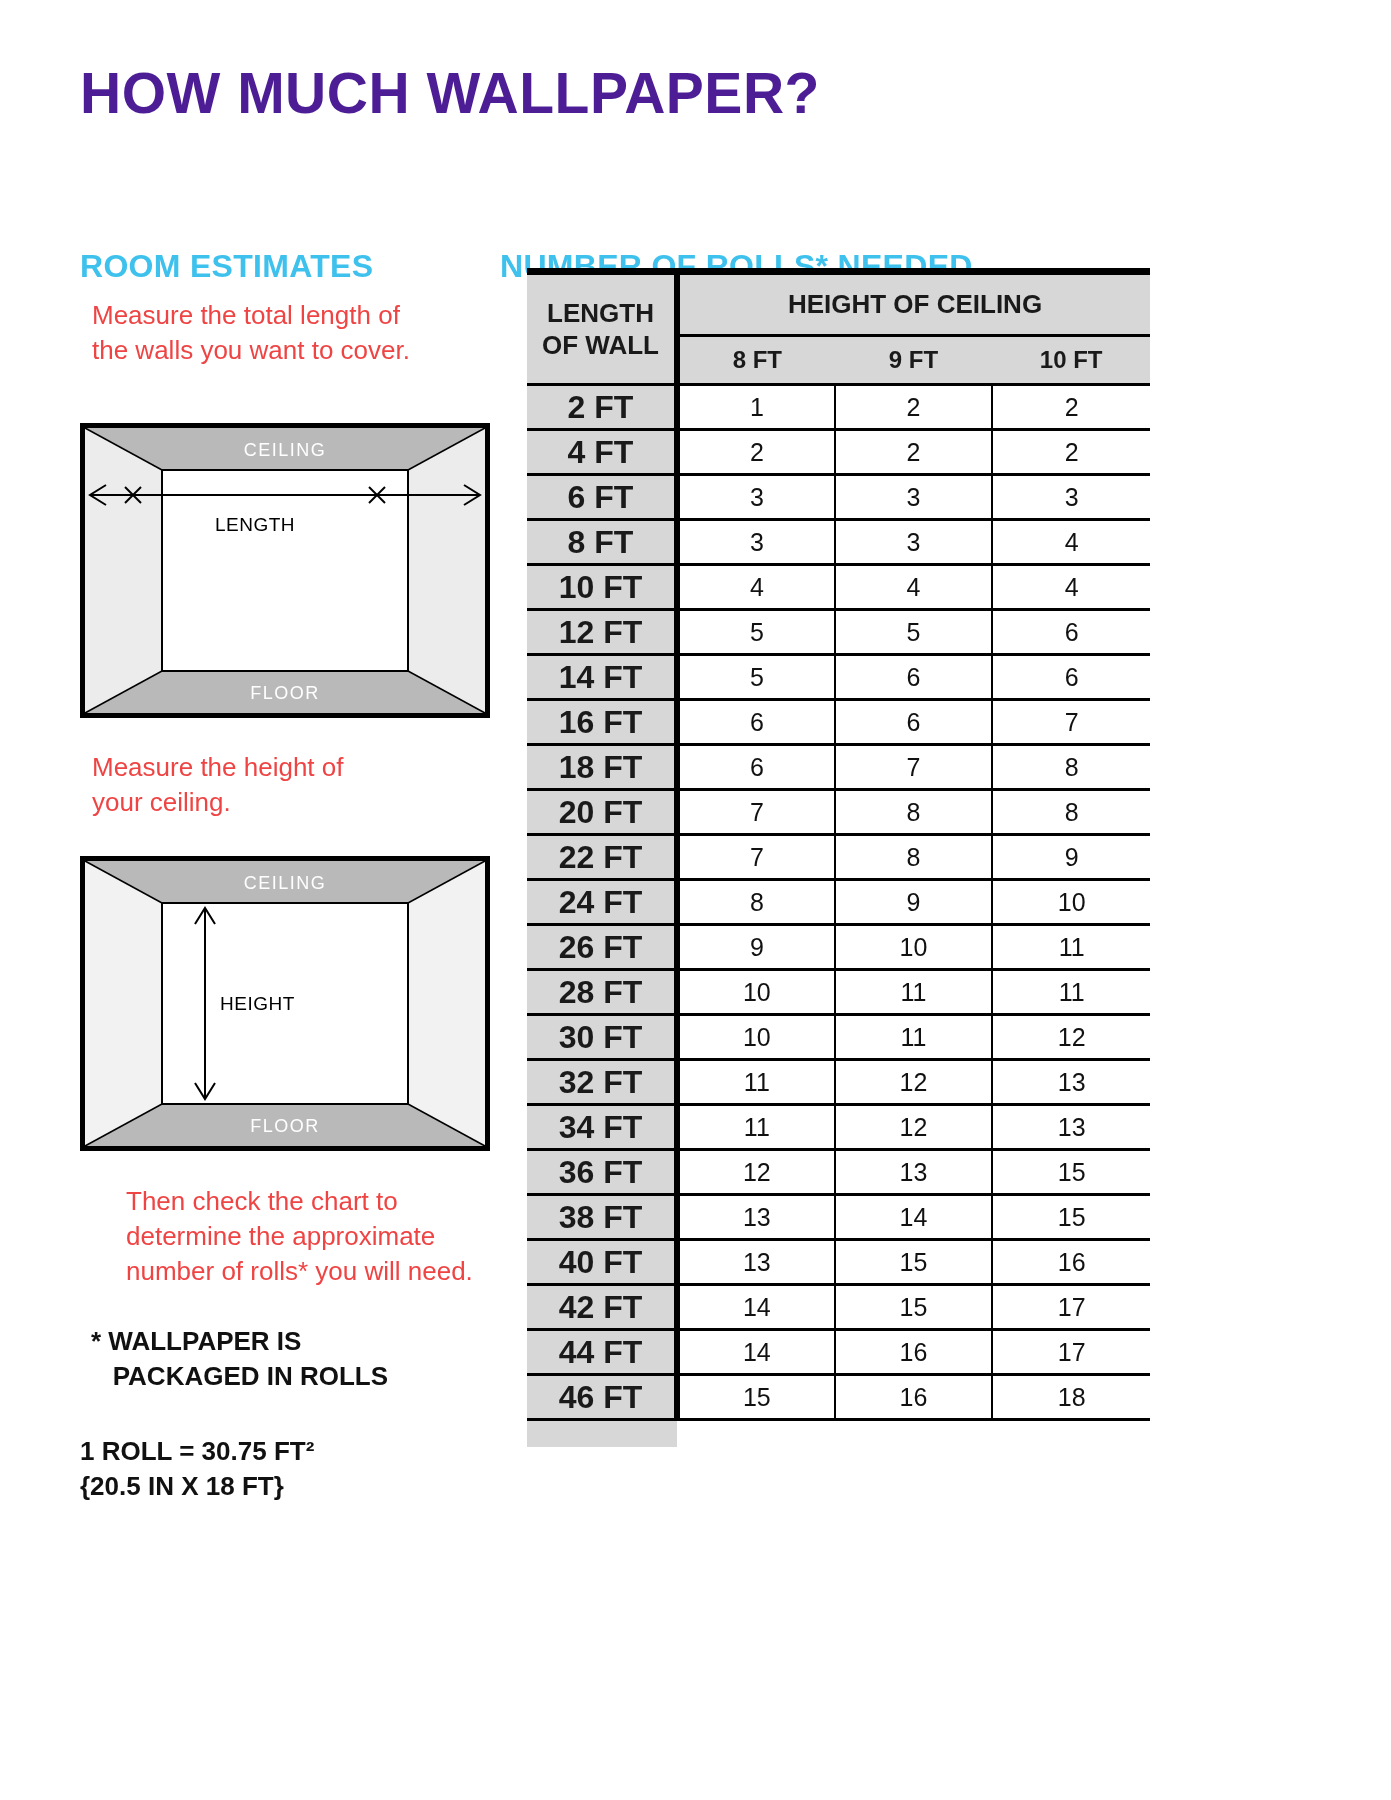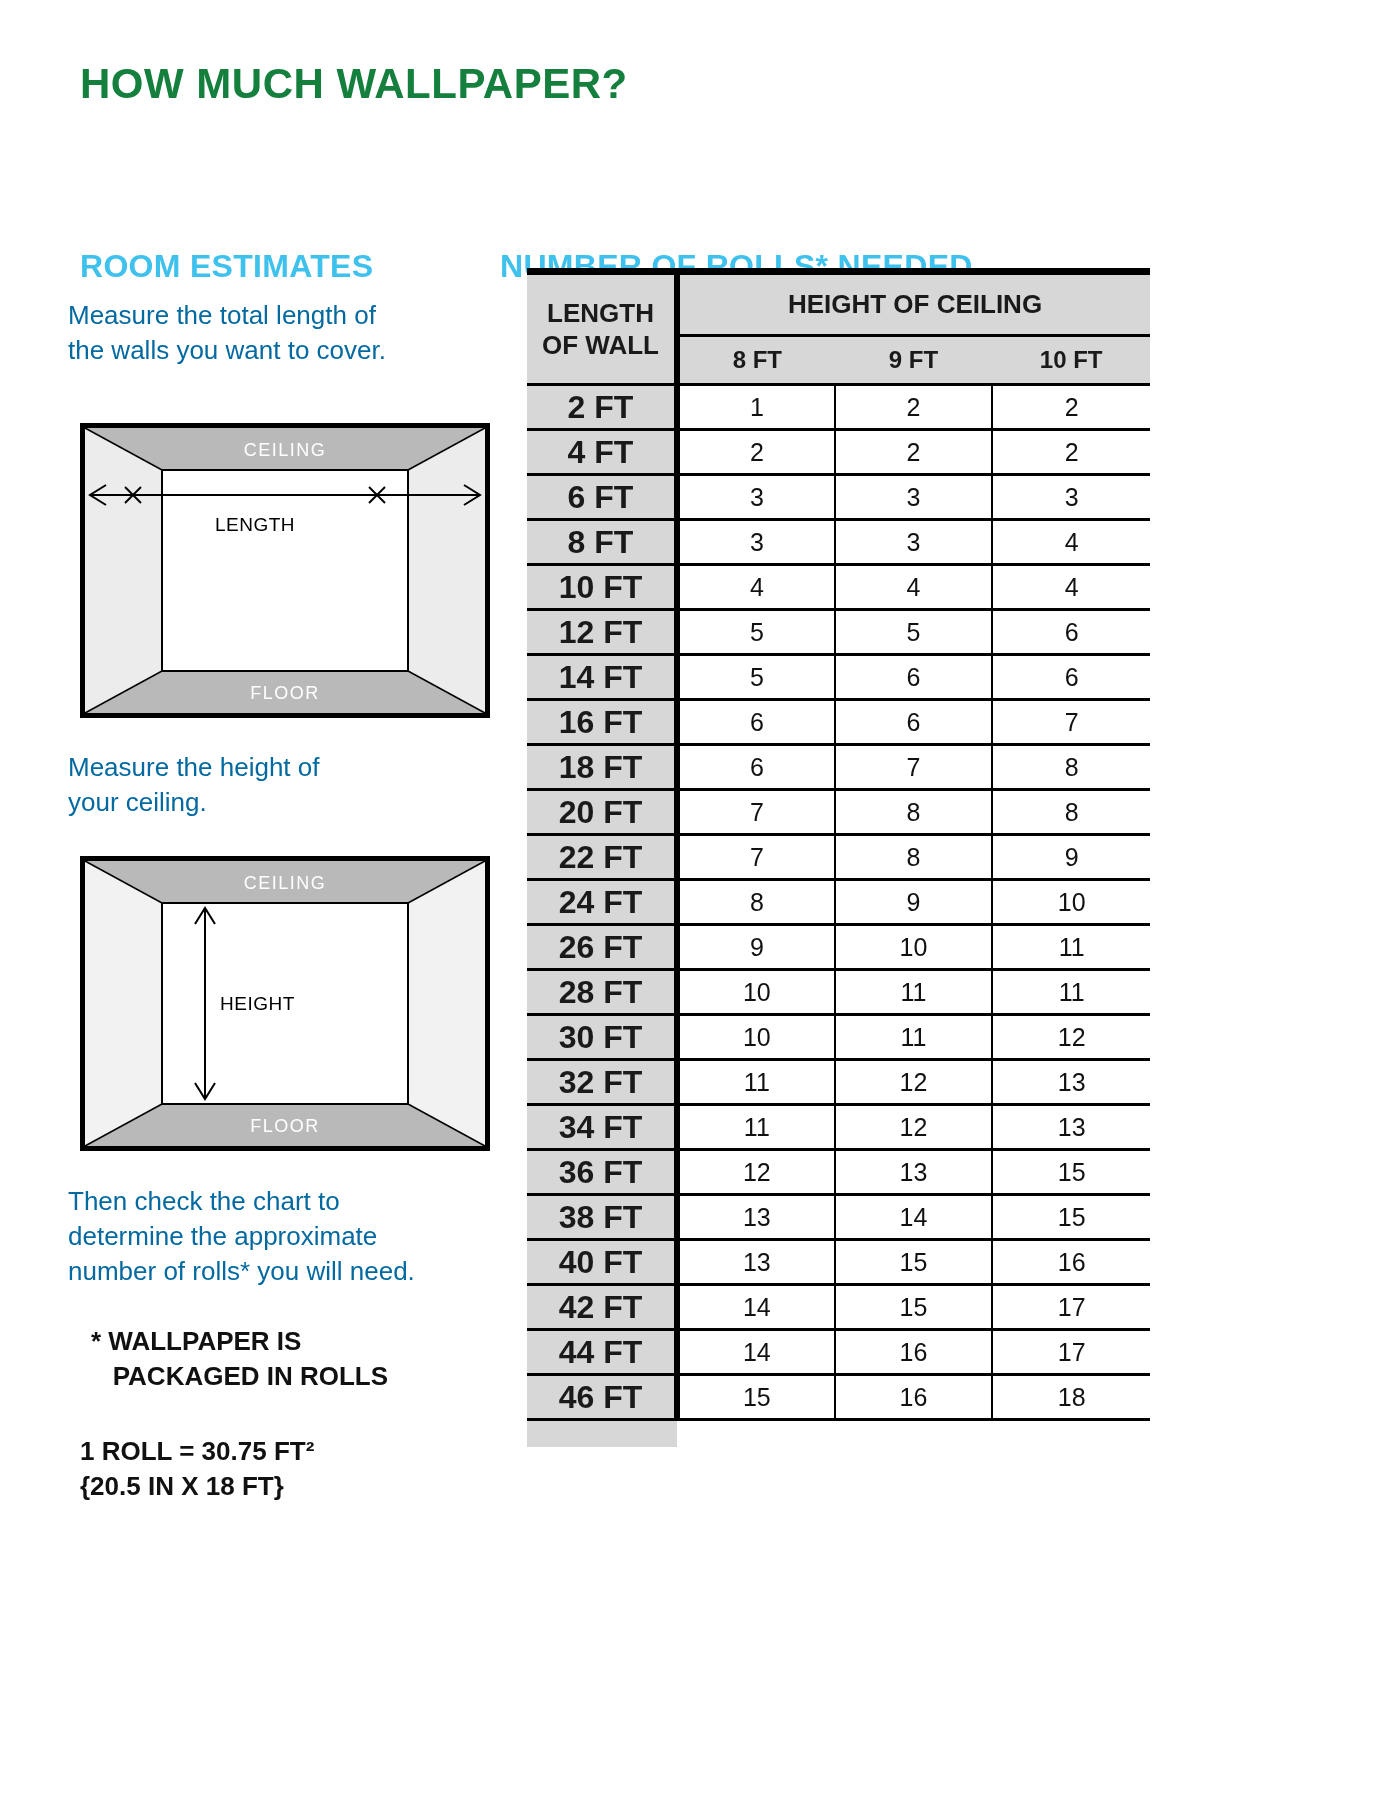--- a/index.html
+++ b/index.html
@@ -10,48 +10,48 @@
     height: 1800px;
     background: #ffffff;
     font-family: "Liberation Sans", sans-serif;
     color: #1a1a1a;
     overflow: hidden;
   }
   .page-title {
     position: absolute;
     left: 80px; top: 60px;
     margin: 0;
-    font-size: 42px;
+    font-size: 57px;
     font-weight: bold;
     letter-spacing: 0.5px;
-    color: #15803d;
+    color: #4c1d95;
   }
   .section-heading {
     position: absolute;
     margin: 0;
     font-size: 32px;
     font-weight: bold;
     letter-spacing: 0.3px;
     color: #3ec1ec;
   }
   .heading-left { left: 80px; top: 248px; }
   .heading-right { left: 500px; top: 248px; width: 623px; text-align: left; }
   .para {
     position: absolute;
-    left: 68px;
+    left: 92px;
     width: 420px;
     margin: 0;
     font-size: 26px;
     line-height: 35px;
-    color: #0369a1;
+    color: #ef4444;
     white-space: pre-line;
   }
   .para-1 { top: 298px; }
   .para-2 { top: 750px; }
-  .para-3 { top: 1184px; }
+  .para-3 { top: 1184px; margin-left: 34px; }
   .note {
     position: absolute;
     left: 80px;
     width: 440px;
     margin: 0;
     font-size: 26px;
     line-height: 35px;
     font-weight: bold;
     color: #111;
     white-space: pre-wrap;

